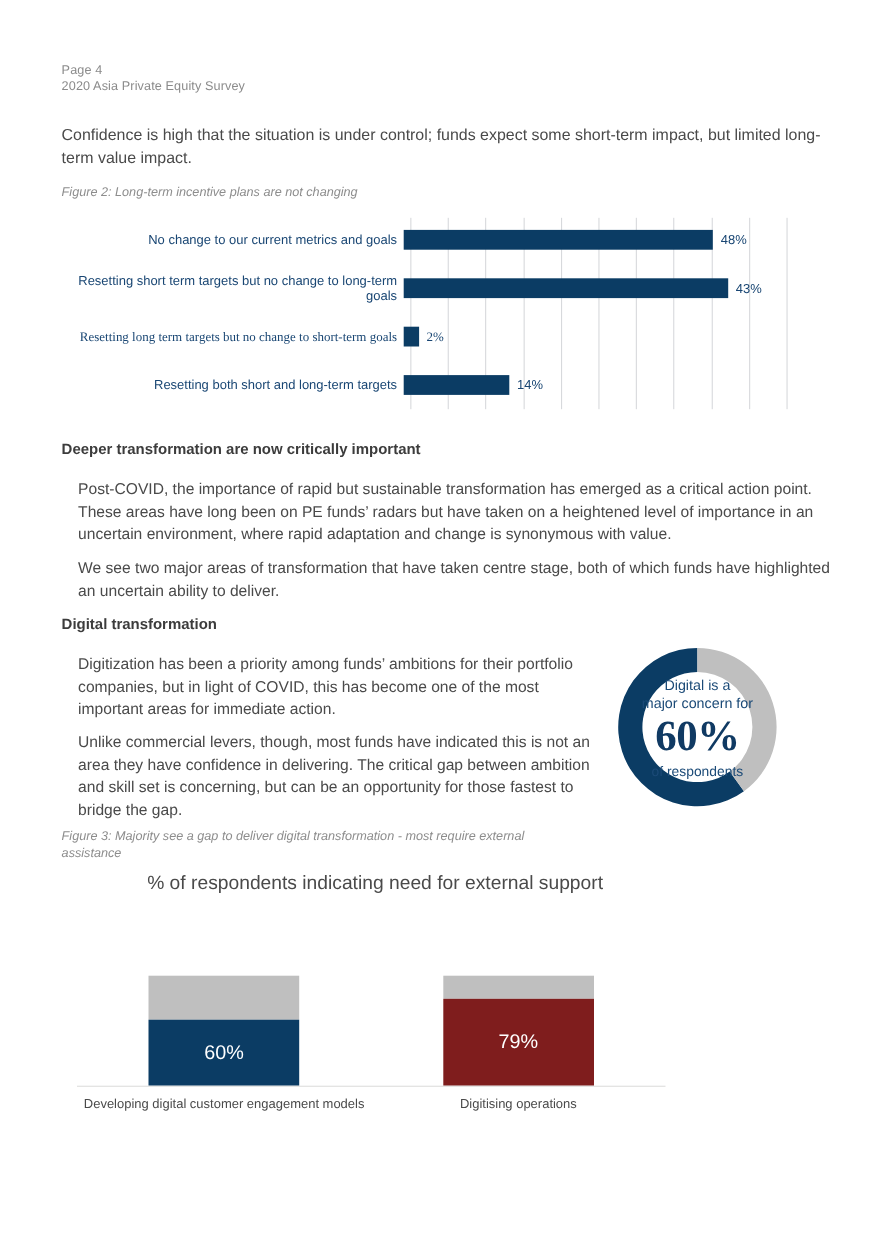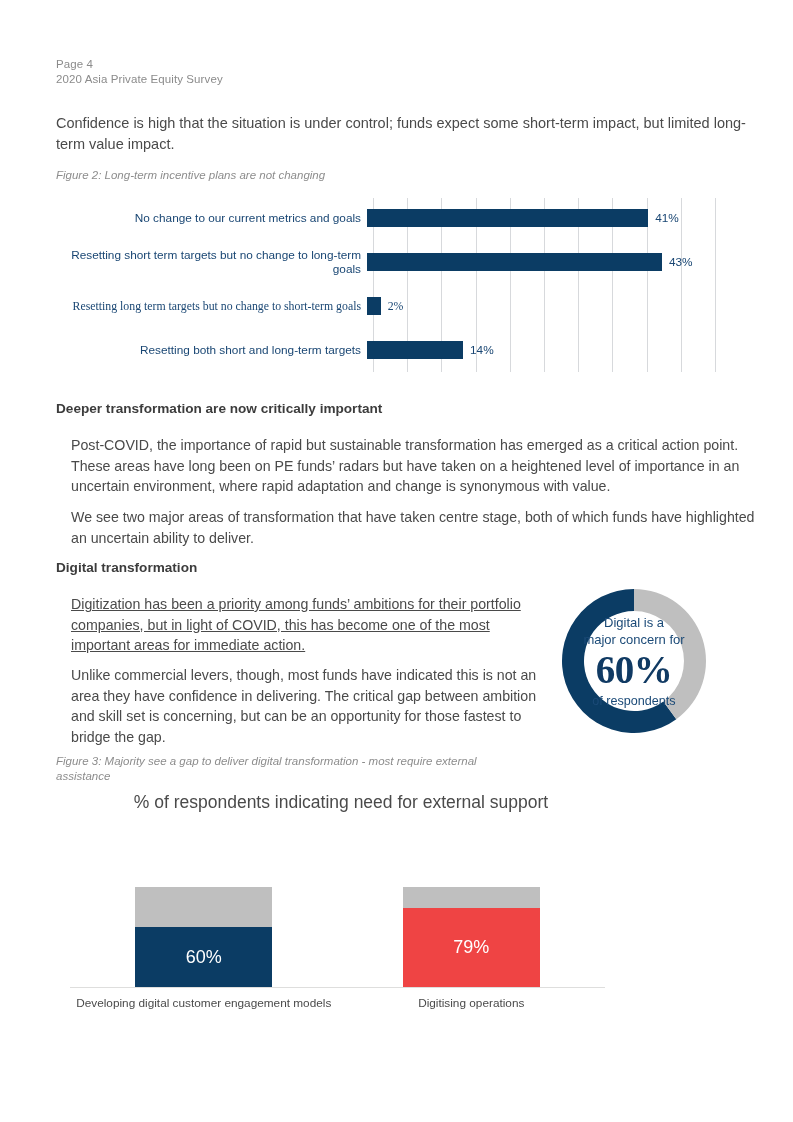--- a/index.html
+++ b/index.html
@@ -138,21 +138,21 @@
   .body-para {
     position: absolute;
     left: 56px;
     font-size: 14.2px;
     line-height: 20.5px;
     color: #4a4a4a;
     margin-left: 15px;
   }
   #para-postcovid { top: 435px; width: 690px; }
   #para-wesee     { top: 507px; width: 690px; }
-  #para-digitization { top: 594px; width: 470px; text-decoration: underline; }
+  #para-digitization { top: 594px; width: 470px; }
   #para-unlike    { top: 665px; width: 470px; }
 
   
   .donut {
     position: absolute;
     left: 548px;
     top: 575px;
     width: 172px;
     height: 172px;
   }
@@ -310,21 +310,21 @@
           <div class="bc-gridline" style="left: 239.4px;"></div>
           <div class="bc-gridline" style="left: 273.6px;"></div>
           <div class="bc-gridline" style="left: 307.8px;"></div>
           <div class="bc-gridline" style="left: 342px;"></div>
         </div>
       <div class="bc-rows" id="bc-rows">
           <div class="bc-row" style="top: 0px;">
             <div class="bc-label">No change to our current metrics and goals</div>
             <div class="bc-barwrap">
               <div class="bc-bar" style="width: 281.26px; background: rgb(11, 60, 100);"></div>
-              <div class="bc-value">41%</div>
+              <div class="bc-value">48%</div>
             </div>
           </div>
           <div class="bc-row" style="top: 44px;">
             <div class="bc-label">Resetting short term targets but no change to long-term goals</div>
             <div class="bc-barwrap">
               <div class="bc-bar" style="width: 294.98px; background: rgb(11, 60, 100);"></div>
               <div class="bc-value">43%</div>
             </div>
           </div>
           <div class="bc-row" style="top: 88px; font-family: Liberation Serif, serif;">
@@ -374,21 +374,21 @@
     <div class="cc-title">% of respondents indicating need for external support</div>
     <div class="cc-plot" id="cc-plot">
         <div class="cc-col" style="left: 65.25px;">
           <div class="cc-seg-top" style="height: 40%; background: rgb(191, 191, 191);"></div>
           <div class="cc-seg-bottom" style="height: 60%; background: rgb(11, 60, 100);">
             <span class="cc-datalabel">60%</span>
           </div>
         </div>
         <div class="cc-col" style="left: 332.75px;">
           <div class="cc-seg-top" style="height: 21%; background: rgb(191, 191, 191);"></div>
-          <div class="cc-seg-bottom" style="height: 79%; background: #ef4444;">
+          <div class="cc-seg-bottom" style="height: 79%; background: #7f1d1d;">
             <span class="cc-datalabel">79%</span>
           </div>
         </div>
       </div>
     <div class="cc-axis"></div>
     <div class="cc-catlabels" id="cc-catlabels">
         <div class="cc-cat" style="left: 267.5px; width: 267.5px;">Digitising operations</div>
         <div class="cc-cat" style="left: 0px; width: 267.5px;">Developing digital customer engagement models</div>
       </div>
   </div>

